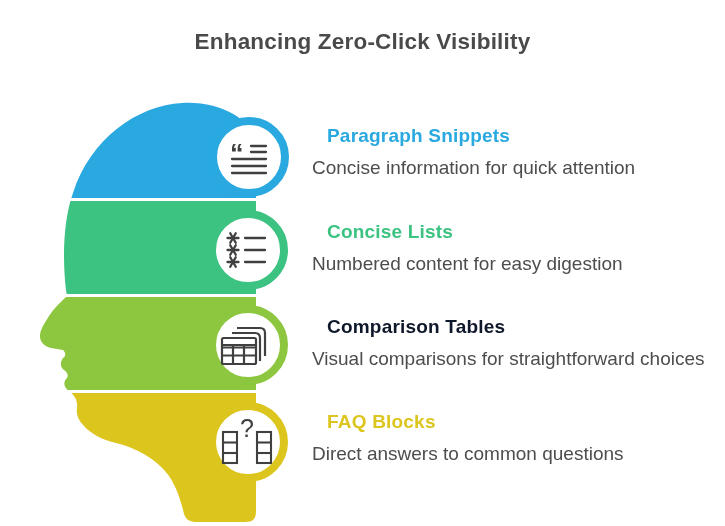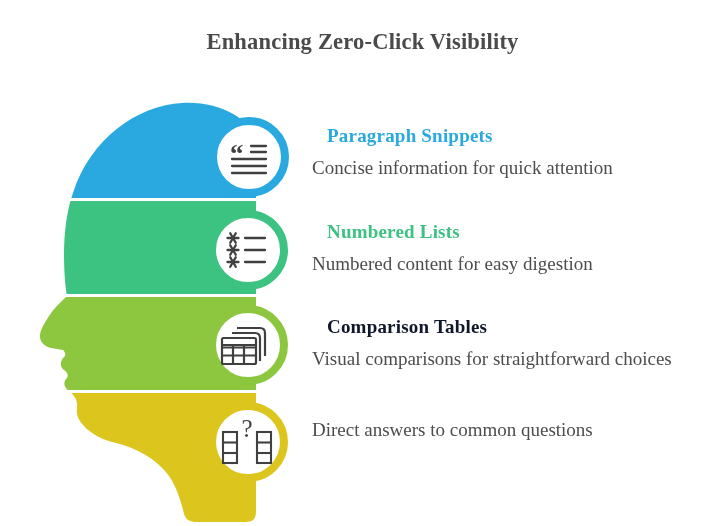--- a/index.html
+++ b/index.html
@@ -7,21 +7,20 @@
     padding: 0;
     background: #ffffff;
     font-family: "Liberation Sans", sans-serif;
   }
   .canvas {
     position: relative;
     width: 712px;
     height: 526px;
     background: #ffffff;
     overflow: hidden;
-    font-family: Liberation Serif, serif;
   }
   .main-title {
     position: absolute;
     top: 29px;
     left: 0;
     width: 725px;
     text-align: center;
     font-size: 22.5px;
     font-weight: 700;
     color: #4a4a4a;
@@ -149,26 +148,27 @@
       <text x="-1" y="-5" font-size="25" text-anchor="middle" stroke="none" fill="#404040">?</text>
     </g>
   </svg>
 
   <div class="feature-row" style="top:124px">
     <div class="feature-title" style="color: rgb(41, 169, 224);">Paragraph Snippets</div>
     <div class="feature-desc">Concise information for quick attention</div>
   </div>
 
   <div class="feature-row" style="top:220px">
-    <div class="feature-title" style="color: rgb(60, 194, 129);">Numbered Lists</div>
+    <div class="feature-title" style="color: rgb(60, 194, 129);">Concise Lists</div>
     <div class="feature-desc">Numbered content for easy digestion</div>
   </div>
 
   <div class="feature-row" style="top:315px">
     <div class="feature-title" style="color: #0f172a;">Comparison Tables</div>
     <div class="feature-desc">Visual comparisons for straightforward choices</div>
   </div>
 
   <div class="feature-row" style="top:410px">
+    <div class="feature-title" style="color: rgb(220, 197, 29);">FAQ Blocks</div>
     <div class="feature-desc">Direct answers to common questions</div>
   </div>
 
 </div>
 
 </body></html>

